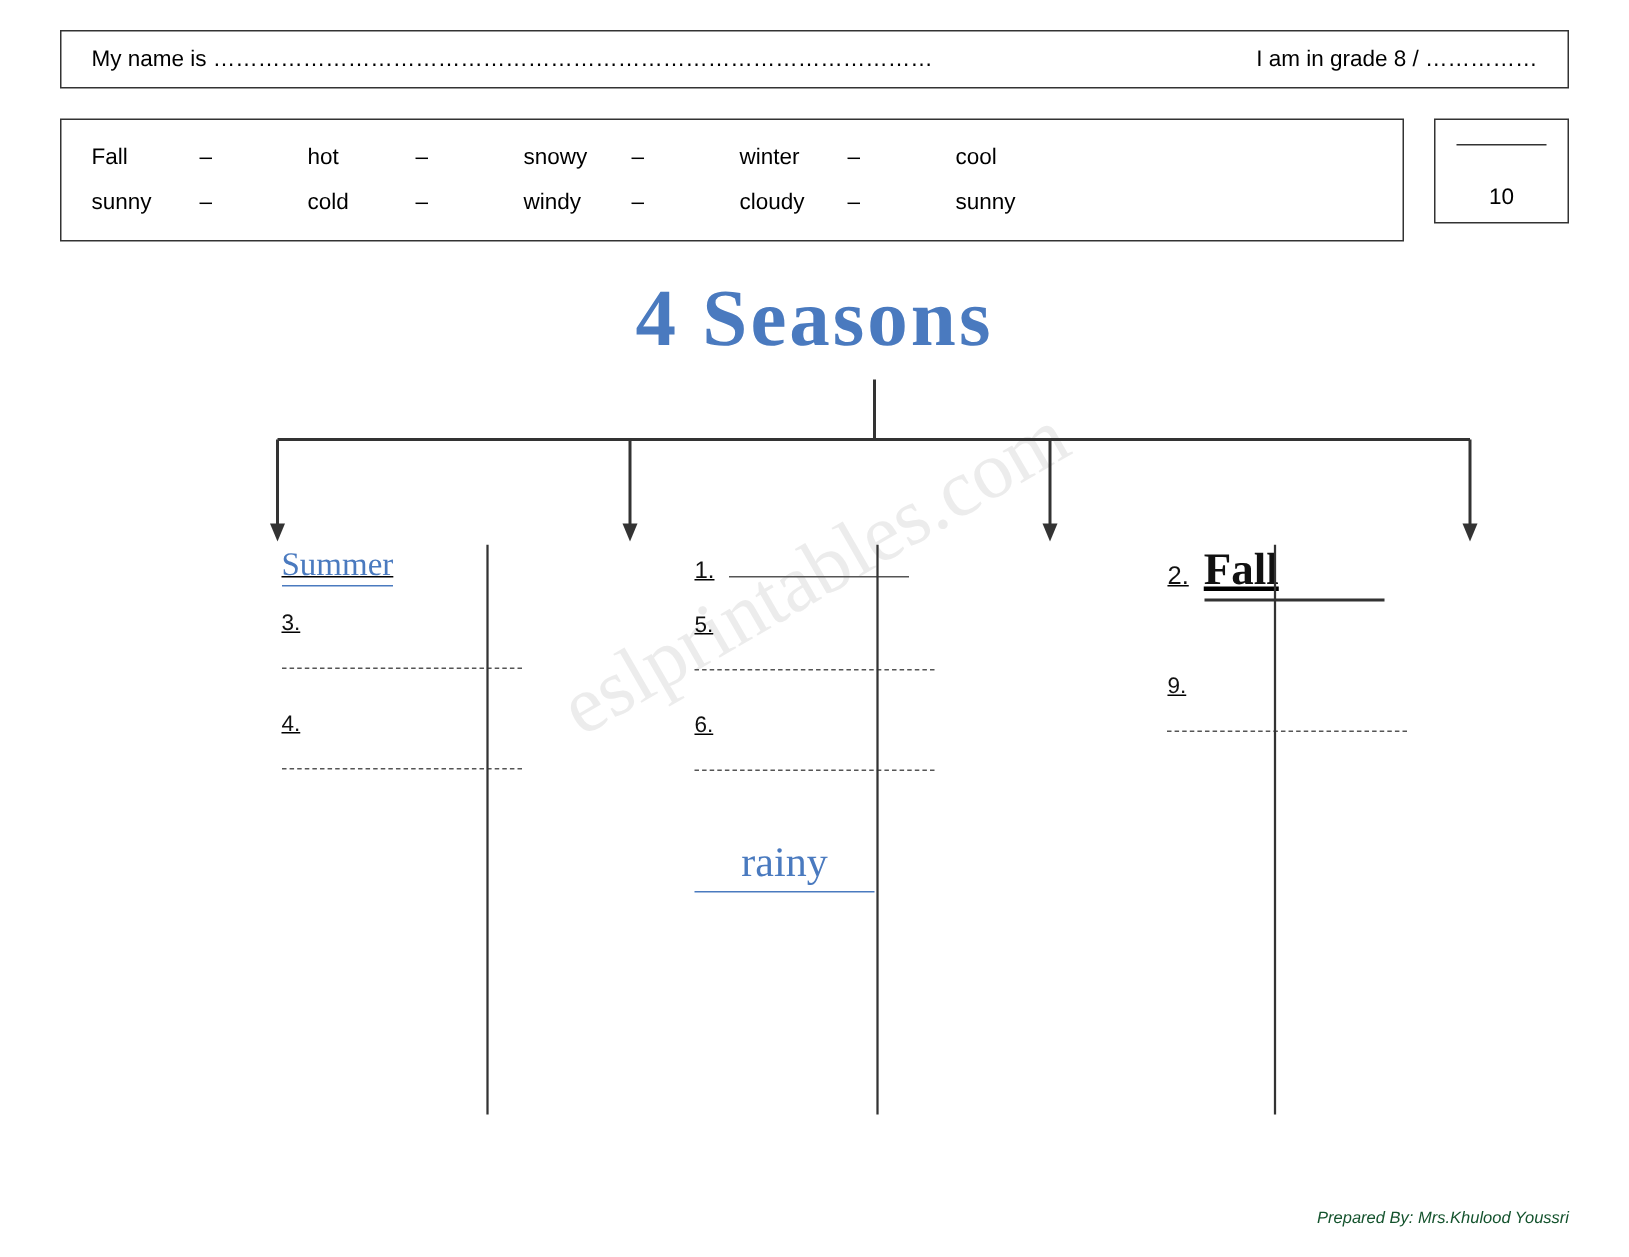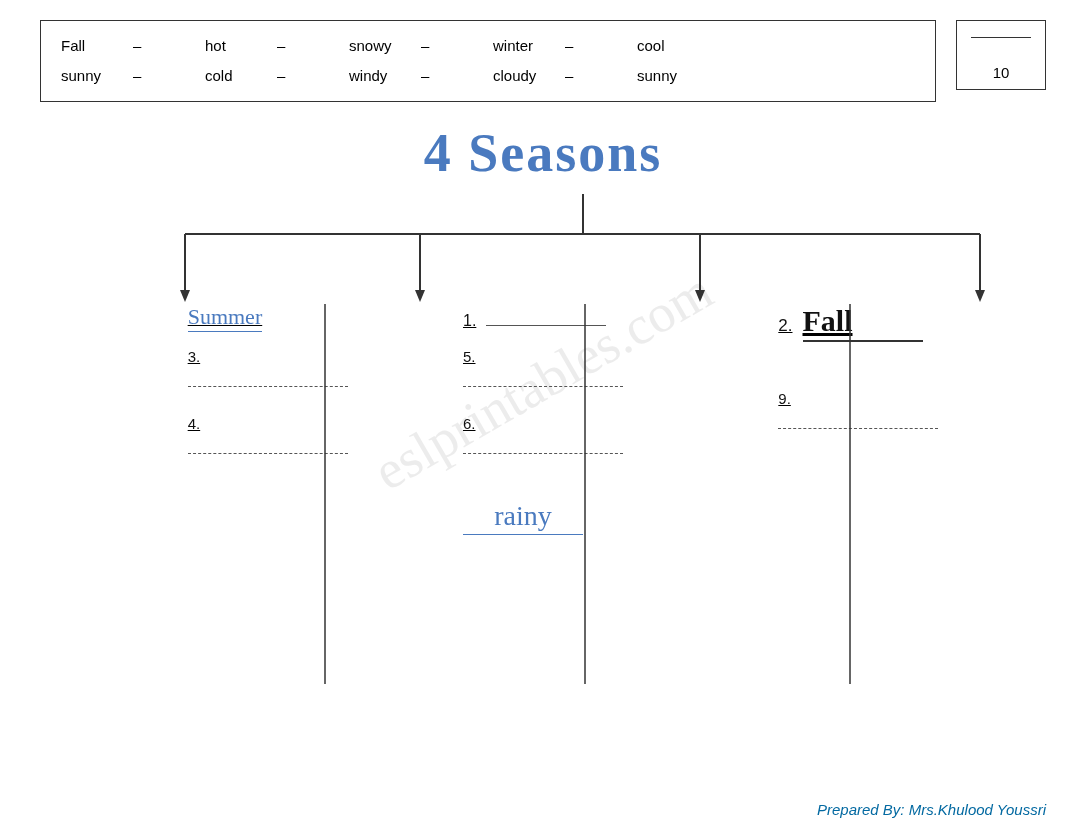--- a/index.html
+++ b/index.html
@@ -142,24 +142,24 @@
       margin-top: 10px;
       display: inline-block;
       padding: 0 10px 2px 10px;
     }
 
     
     .footer {
       position: absolute;
       bottom: 20px;
       right: 40px;
-      font-size: 15px;
+      font-size: 11px;
       font-family: Arial, sans-serif;
       font-style: italic;
-      color: #0369a1;
+      color: #14532d;
     }
 
     
     .watermark {
       position: absolute;
       top: 350px;
       left: 50%;
       transform: translateX(-50%) rotate(-30deg);
       font-size: 54px;
       font-family: 'Comic Sans MS', cursive;
@@ -172,20 +172,24 @@
     .main-content {
       position: relative;
       z-index: 1;
     }
   </style>
 </head>
 <body>
 
 <div class="main-content">
 
+  <div class="header-box">
+    <span class="header-left">My name is ……………………………………………………………………………………</span>
+    <span class="header-right">I am in grade 8 / ……………</span>
+  </div>
 
   <div class="word-bank-row">
     <div class="word-bank-box">
       <div class="row">
         <span>Fall</span>
         <span>–</span>
         <span>hot</span>
         <span>–</span>
         <span>snowy</span>
         <span>–</span>

